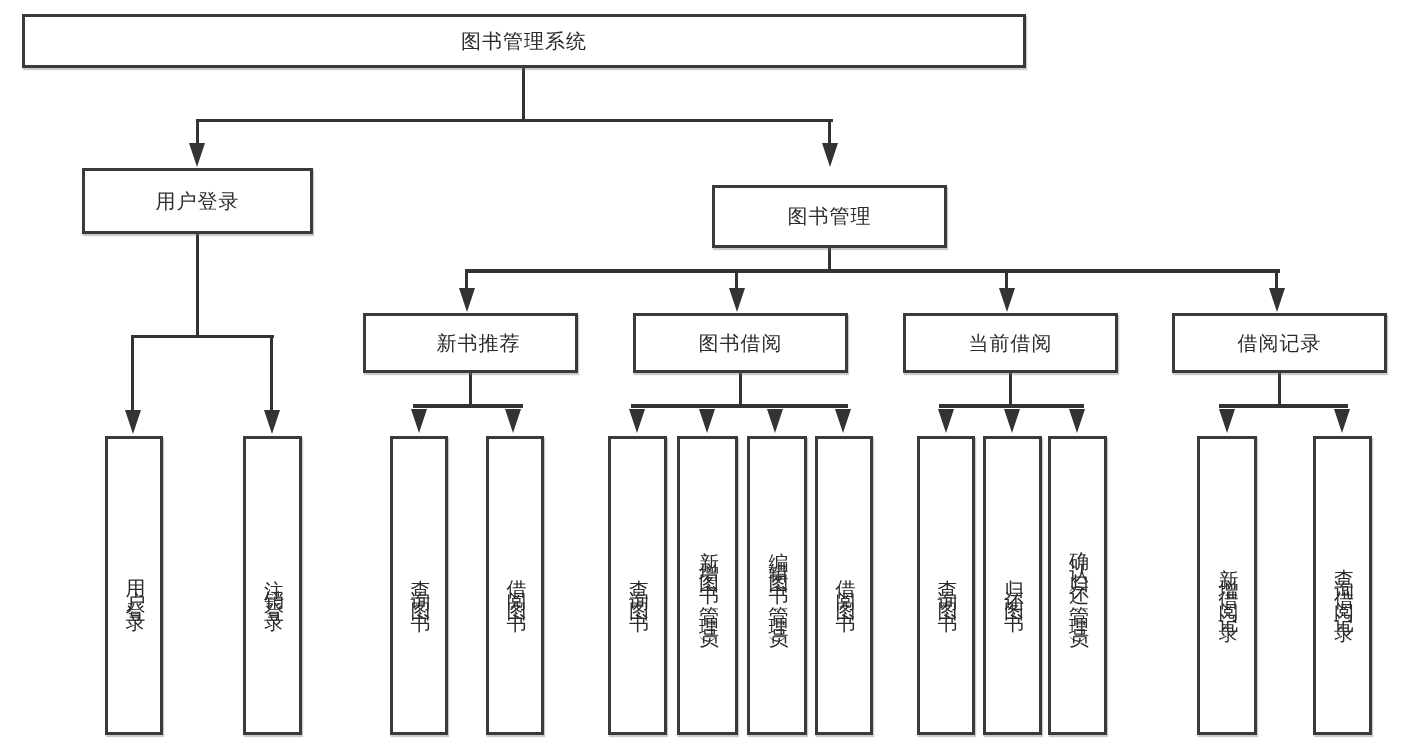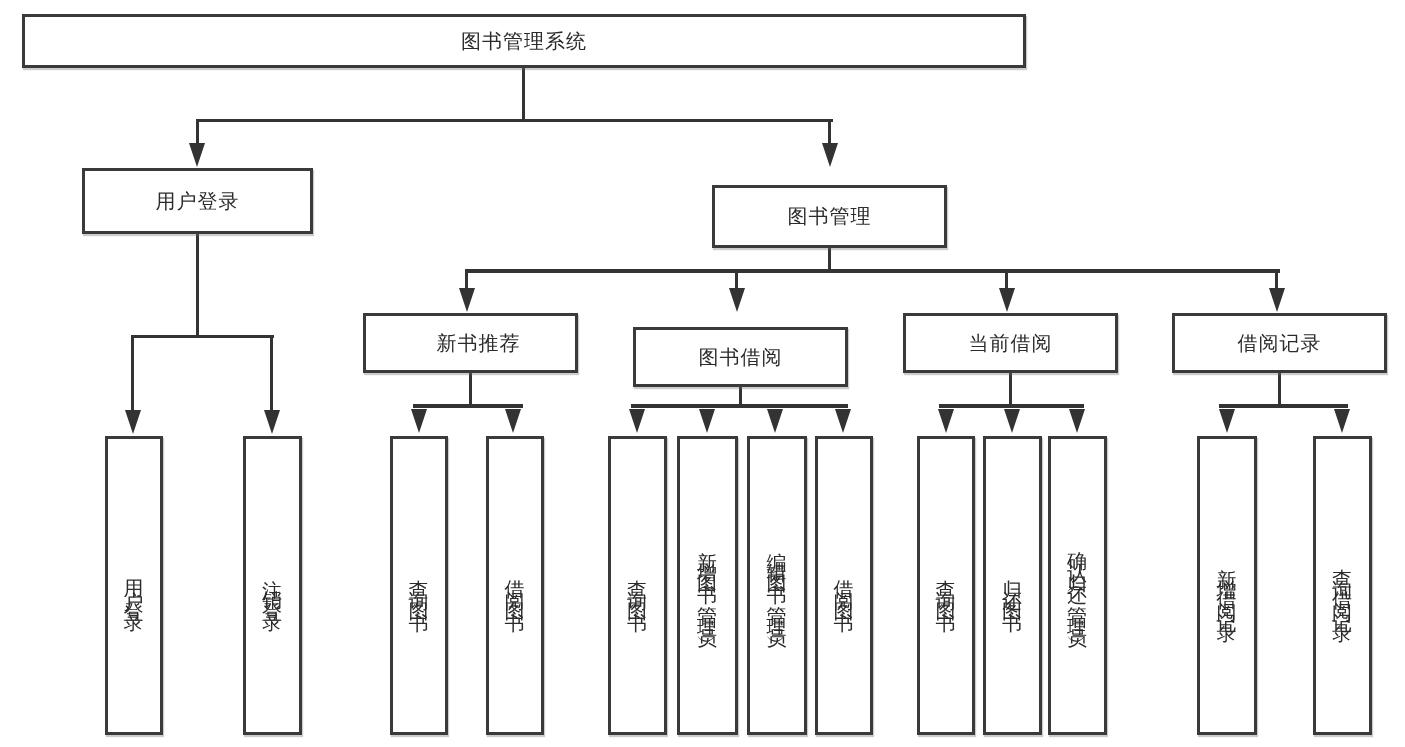--- a/index.html
+++ b/index.html
@@ -8,21 +8,21 @@
     --text:#2b2b2b;
     --watermark:#9b9b9b;
     --bg:#ffffff;
   }
   html,body{margin:0;padding:0;background:var(--bg);}
   .canvas{
     position:relative;
     width:1405px;height:747px;
     background:var(--bg);
     overflow:hidden;
-    font-family:Liberation Sans, sans-serif;
+    font-family:Liberation Mono, monospace;
     color:var(--text);
   }
   
   .line{position:absolute;background:var(--line);}
   
   .arr{
     position:absolute;width:0;height:0;
     border-left:8px solid transparent;
     border-right:8px solid transparent;
     border-top:24px solid var(--line);
@@ -113,21 +113,21 @@
   <div class="node hnode" style="left:82px;top:168px;width:231px;height:66px;">
     <span>用户登录</span>
   </div>
   <div class="node hnode" style="left:712px;top:169px;width:235px;height:63px;margin-top:16px;">
     <span>图书管理</span>
   </div>
 
   <div class="node hnode" style="left:363px;top:313px;width:215px;height:60px;padding-left:16px;">
     <span>新书推荐</span>
   </div>
-  <div class="node hnode" style="left:633px;top:327px;width:215px;height:60px;">
+  <div class="node hnode" style="left:633px;top:313px;width:215px;height:60px;">
     <span>图书借阅</span>
   </div>
   <div class="node hnode" style="left:1172px;top:313px;width:215px;height:60px;">
     <span>借阅记录</span>
   </div>
   <div class="node hnode" style="left:903px;top:313px;width:215px;height:60px;">
     <span>当前借阅</span>
   </div>
 
   <div class="node vnode" style="left:105px;top:436px;width:58px;height:299px;">

